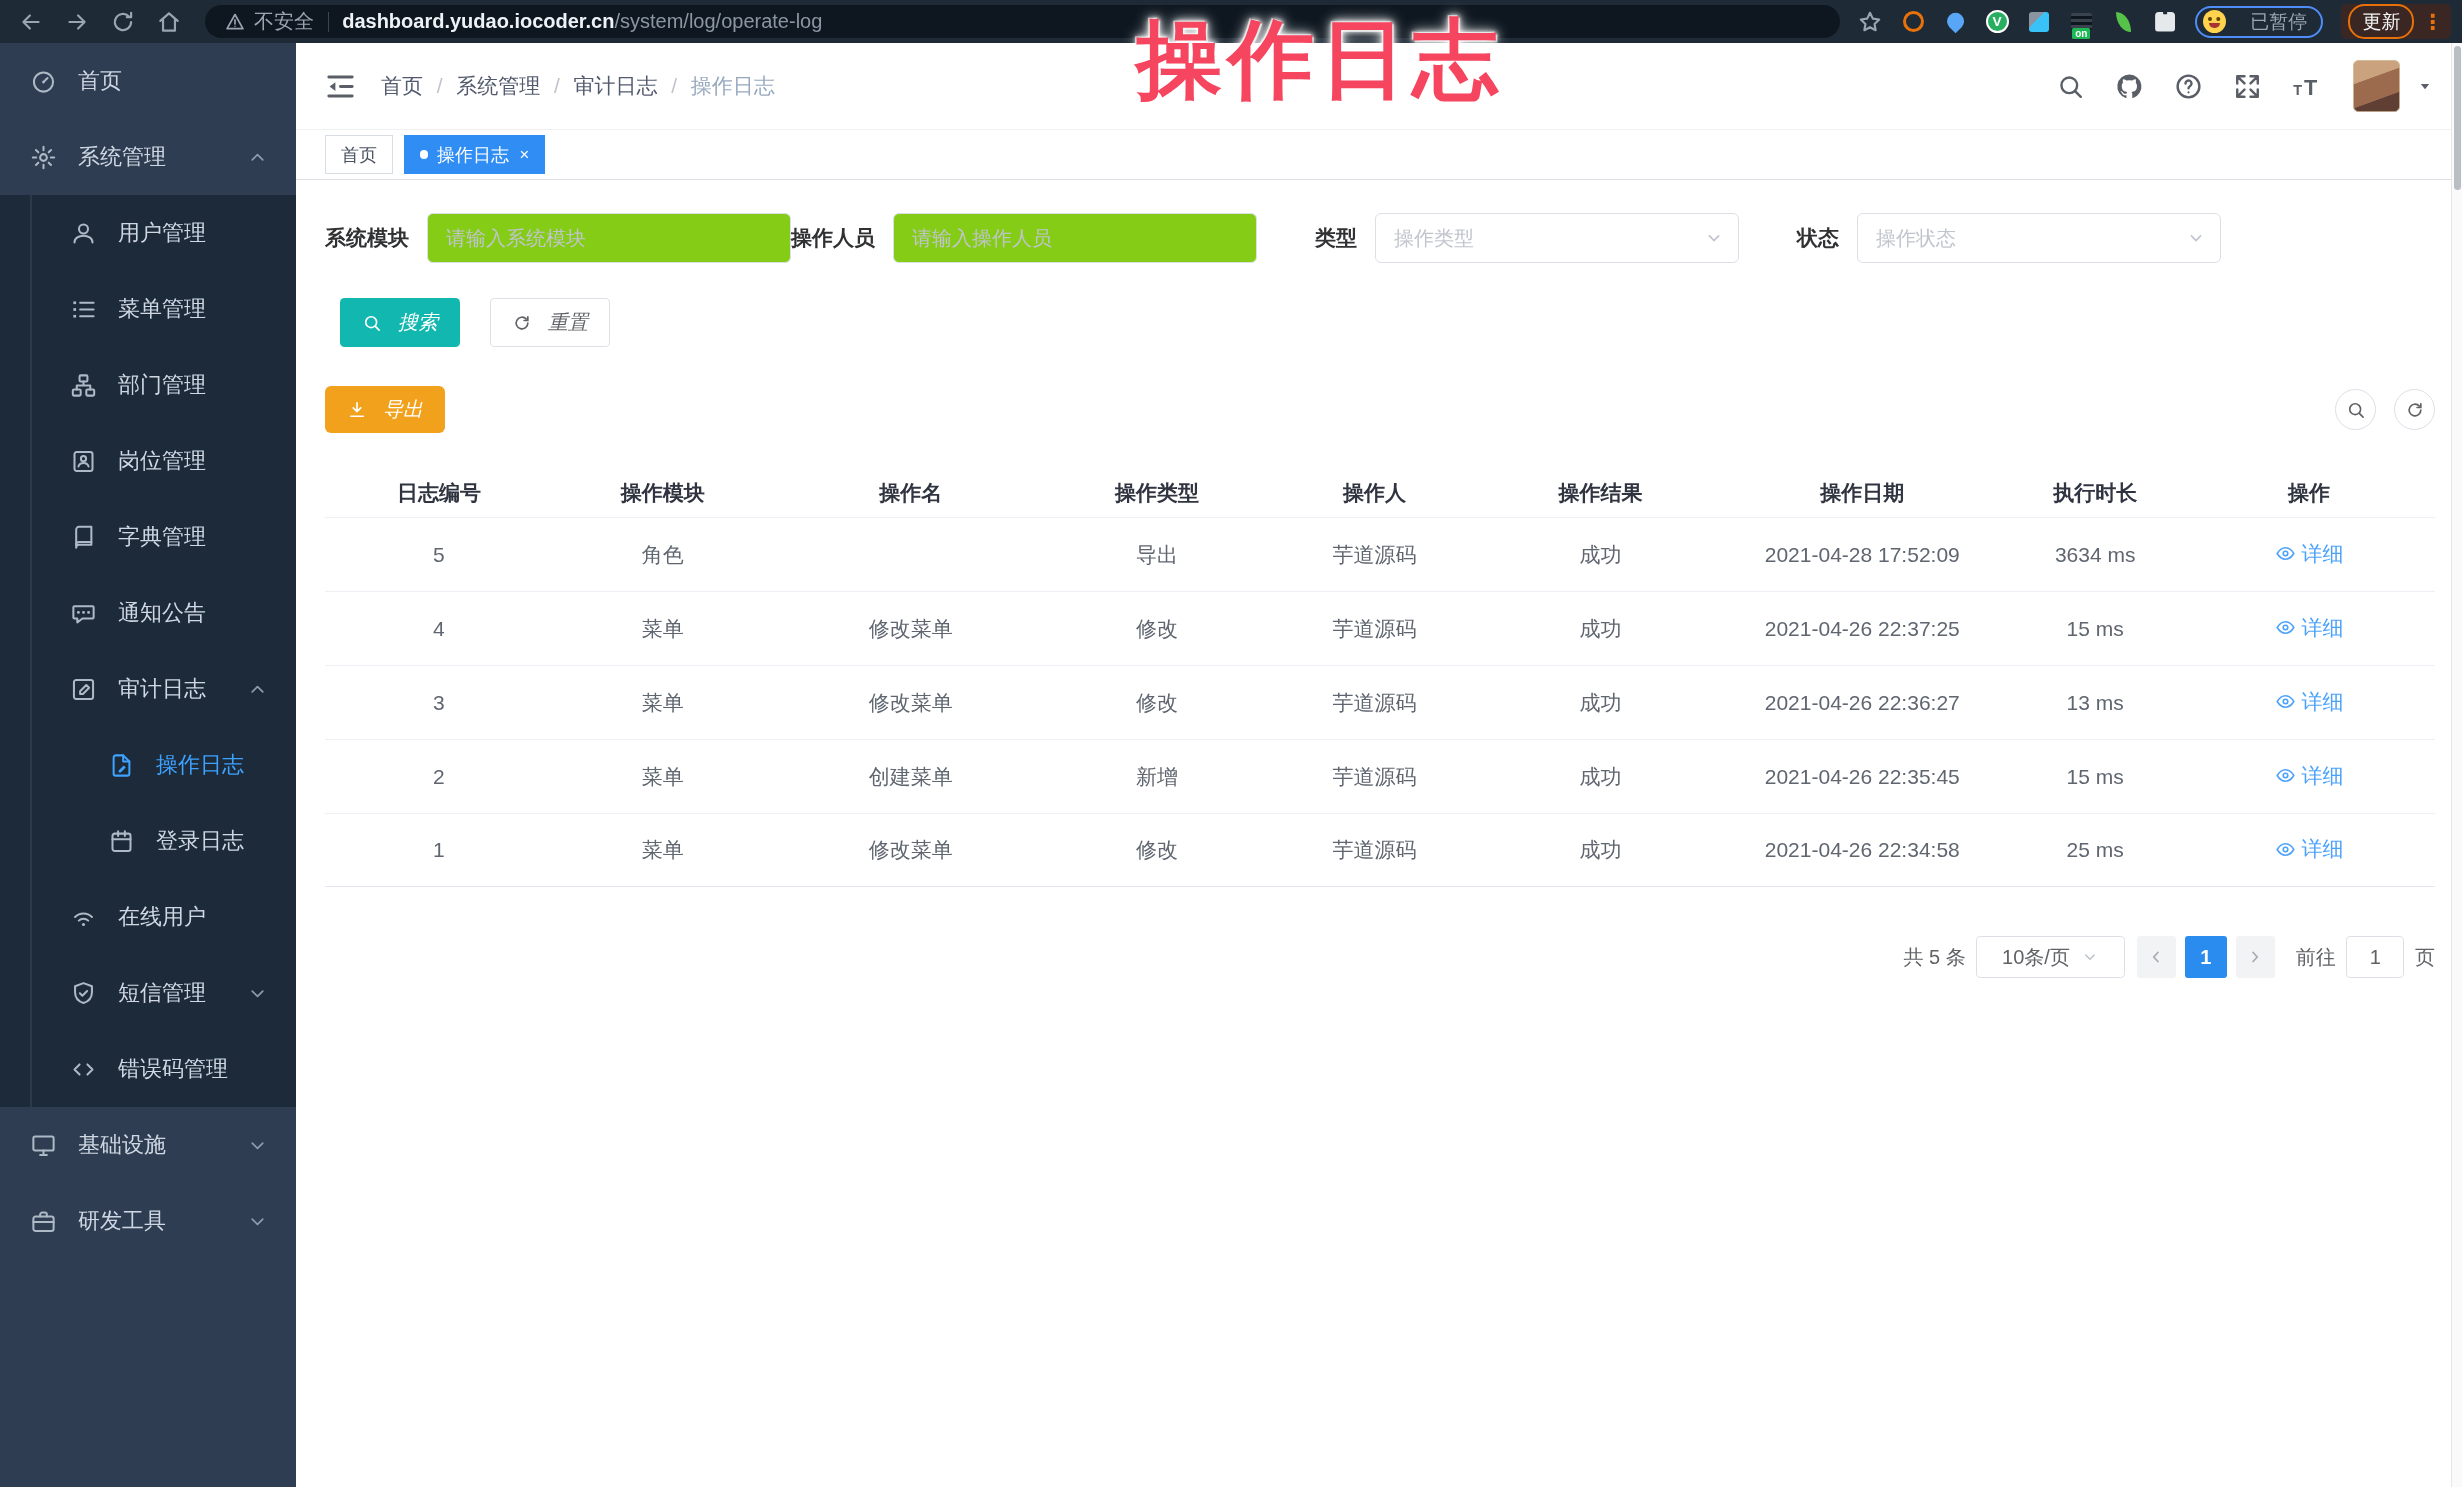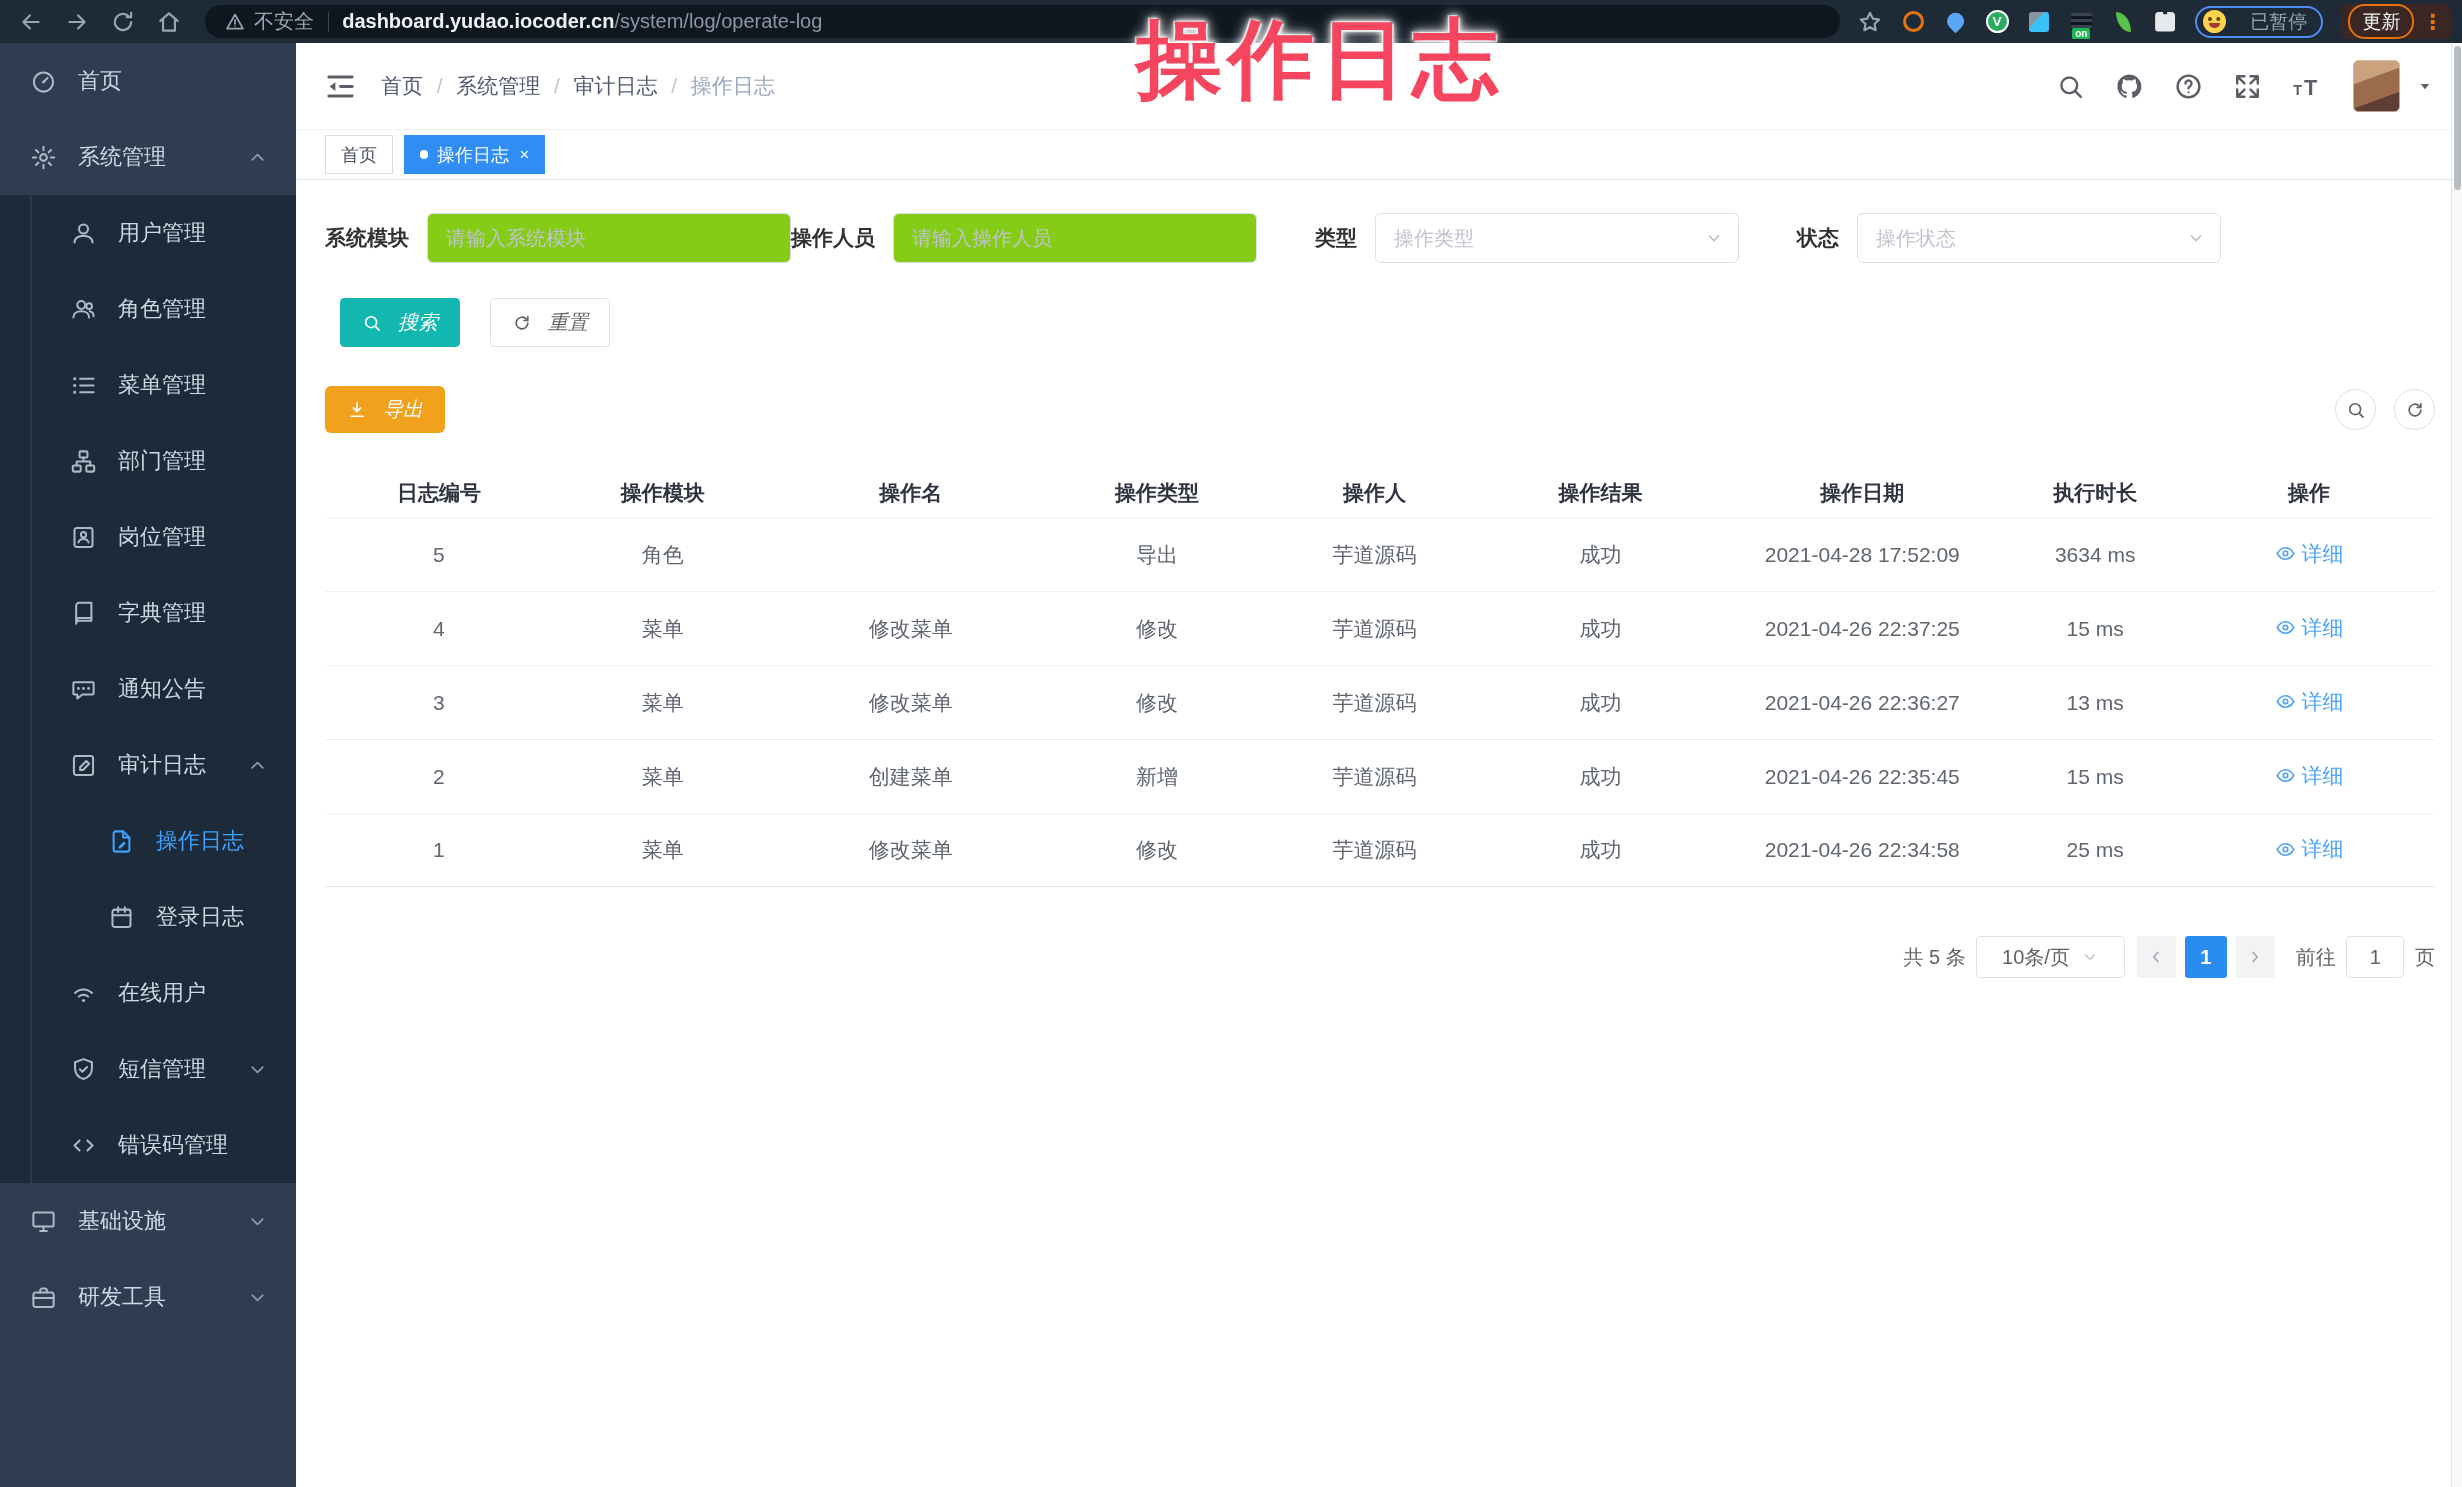--- a/index.html
+++ b/index.html
@@ -223,29 +223,20 @@
           <span class="mi-chevron"><svg viewBox="0 0 24 24" fill="none" stroke="currentColor" stroke-width="1.8" stroke-linecap="round" stroke-linejoin="round">
               <path d="M6.5 14.5L12 9l5.5 5.5"></path>
             </svg></span>
         </div>
         <div class="menu-item lv2">
           <span class="mi-icon"><svg viewBox="0 0 24 24" fill="none" stroke="currentColor" stroke-width="1.8" stroke-linecap="round" stroke-linejoin="round">
               <circle cx="12" cy="8" r="4"></circle>
               <path d="M4 20c0-4 4-6 8-6s8 2 8 6"></path>
             </svg></span>
           <span class="mi-label">用户管理</span>
-        </div>
-        <div class="menu-item lv2">
-          <span class="mi-icon"><svg viewBox="0 0 24 24" fill="none" stroke="currentColor" stroke-width="1.8" stroke-linecap="round" stroke-linejoin="round">
-              <circle cx="10" cy="8" r="3.5"></circle>
-              <path d="M3 19c0-3.5 3-5.5 7-5.5s7 2 7 5.5"></path>
-              <circle cx="17" cy="9" r="2.5"></circle>
-              <path d="M17.5 13.5c2.3.5 3.5 2.2 3.5 4.5"></path>
-            </svg></span>
-          <span class="mi-label">角色管理</span>
         </div>
         <div class="menu-item lv2">
           <span class="mi-icon"><svg viewBox="0 0 24 24" fill="none" stroke="currentColor" stroke-width="1.8" stroke-linecap="round" stroke-linejoin="round">
               <path d="M9 6h12M9 12h12M9 18h12"></path>
               <rect x="3" y="4.8" width="2.4" height="2.4" fill="currentColor" stroke="none"></rect>
               <rect x="3" y="10.8" width="2.4" height="2.4" fill="currentColor" stroke="none"></rect>
               <rect x="3" y="16.8" width="2.4" height="2.4" fill="currentColor" stroke="none"></rect>
             </svg></span>
           <span class="mi-label">菜单管理</span>
         </div>

